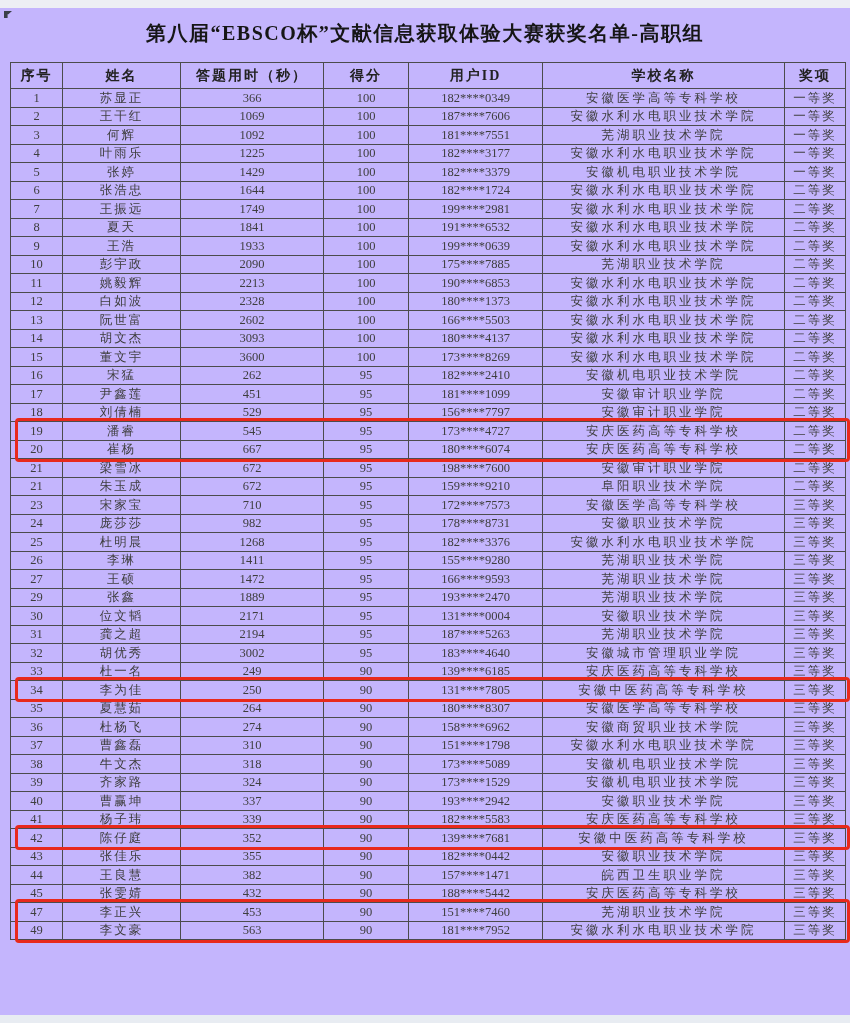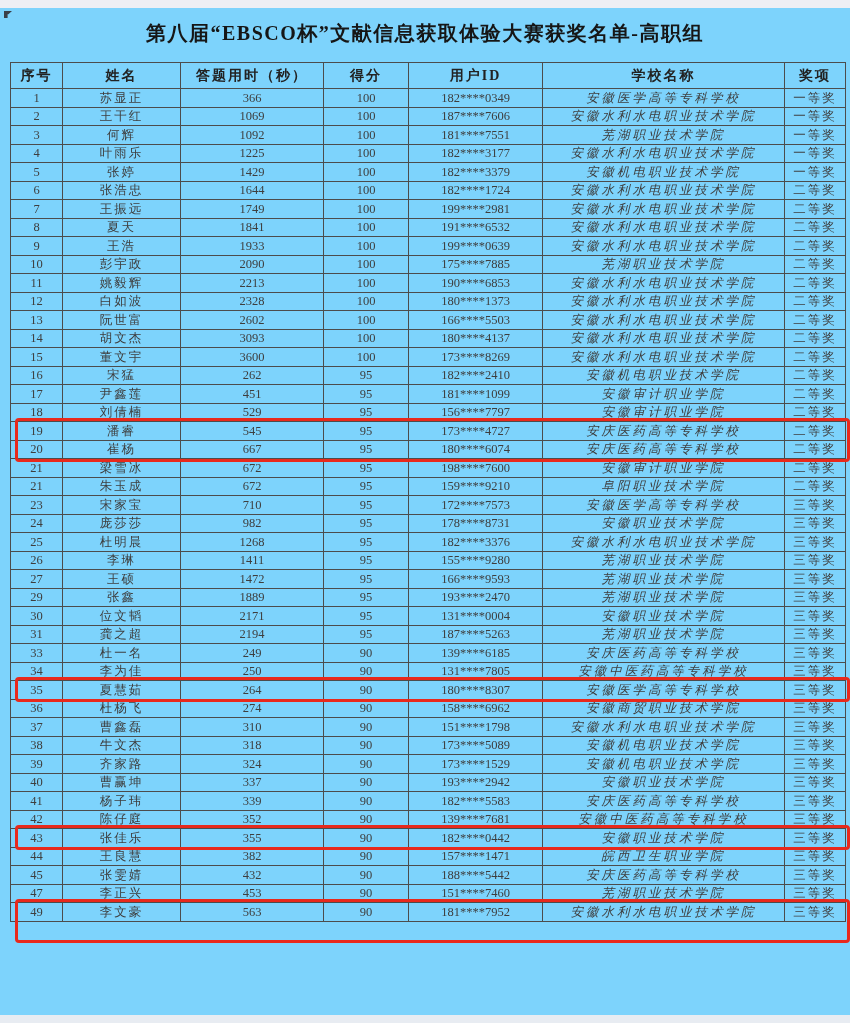--- a/index.html
+++ b/index.html
@@ -1,20 +1,20 @@
 <!DOCTYPE html>
 <html><head>
 <meta charset="utf-8">
 <style>
   html, body { margin: 0; padding: 0; background: #ffffff; }
   .page {
     position: relative;
     width: 850px;
     height: 1023px;
-    background: #7dd3fc;
+    background: #c4b5fd;
     overflow: hidden;
     font-family: "Liberation Serif", "DejaVu Serif", serif;
   }
   .edge-strip {
     position: absolute;
     left: 0; right: 0;
     background: #edeff4;
   }
   .edge-strip.top { top: 0; height: 8px; }
   .edge-strip.bottom { bottom: 0; height: 8px; background: #e8ecf2; }
@@ -69,21 +69,21 @@
   }
   
   table.grid col:nth-child(1) { width: 52px; }
   table.grid col:nth-child(2) { width: 118px; }
   table.grid col:nth-child(3) { width: 143px; }
   table.grid col:nth-child(4) { width: 85px; }
   table.grid col:nth-child(5) { width: 134px; }
   table.grid col:nth-child(6) { width: 242px; }
   table.grid col:nth-child(7) { width: 61px; }
   table.grid td:nth-child(2) { letter-spacing: 2px; }
-  table.grid td:nth-child(6) { letter-spacing: 3px; font-style: italic; }
+  table.grid td:nth-child(6) { letter-spacing: 3px; }
   table.grid td:nth-child(7) { letter-spacing: 2px; }
   .hl-box {
     position: absolute;
     left: 5px;
     right: -5px;
     border: 3px solid #e8291c;
     border-radius: 4px;
     pointer-events: none;
     box-sizing: border-box;
   }
@@ -384,20 +384,29 @@
           <tr>
             <td>31</td>
             <td>龚之超</td>
             <td>2194</td>
             <td>95</td>
             <td>187****5263</td>
             <td>芜湖职业技术学院</td>
             <td>三等奖</td>
           </tr>
           <tr>
+            <td>32</td>
+            <td>胡优秀</td>
+            <td>3002</td>
+            <td>95</td>
+            <td>183****4640</td>
+            <td>安徽城市管理职业学院</td>
+            <td>三等奖</td>
+          </tr>
+          <tr>
             <td>33</td>
             <td>杜一名</td>
             <td>249</td>
             <td>90</td>
             <td>139****6185</td>
             <td>安庆医药高等专科学校</td>
             <td>三等奖</td>
           </tr>
           <tr>
             <td>34</td>

